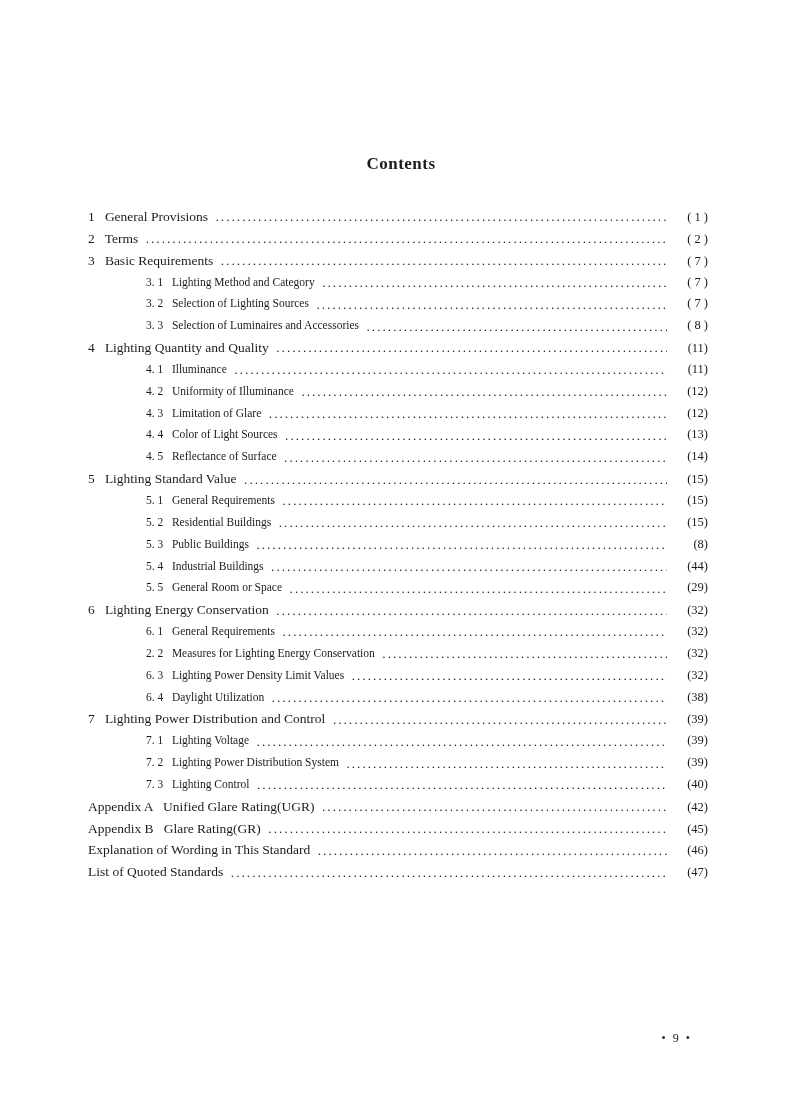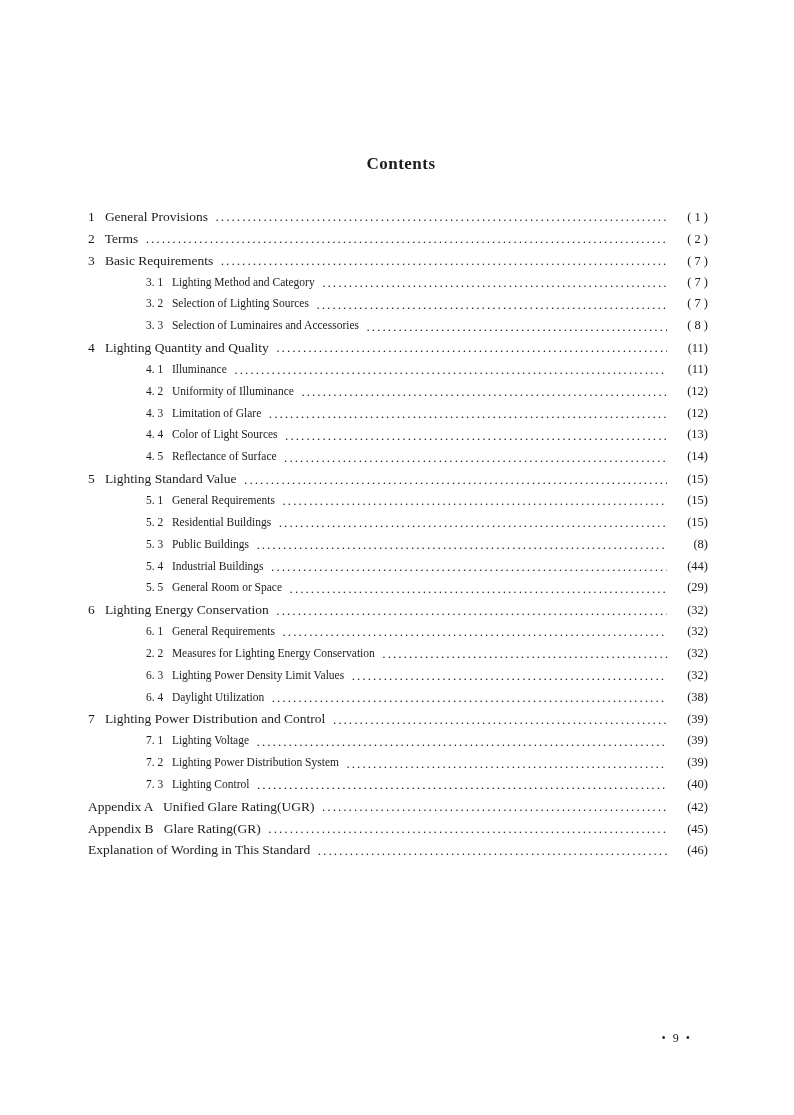--- a/index.html
+++ b/index.html
@@ -228,16 +228,21 @@
       <div class="toc-row level-1">
     <span class="label">Appendix B   Glare Rating(GR)</span>
     <span class="leader"></span>
     <span class="page-no">(45)</span>
   </div>
       <div class="toc-row level-1">
     <span class="label">Explanation of Wording in This Standard</span>
     <span class="leader"></span>
     <span class="page-no">(46)</span>
   </div>
+      <div class="toc-row level-1">
+    <span class="label">List of Quoted Standards</span>
+    <span class="leader"></span>
+    <span class="page-no">(47)</span>
+  </div>
     </div>
 
   <div class="folio">• 9 •</div>
 </div>
 
 </body></html>

